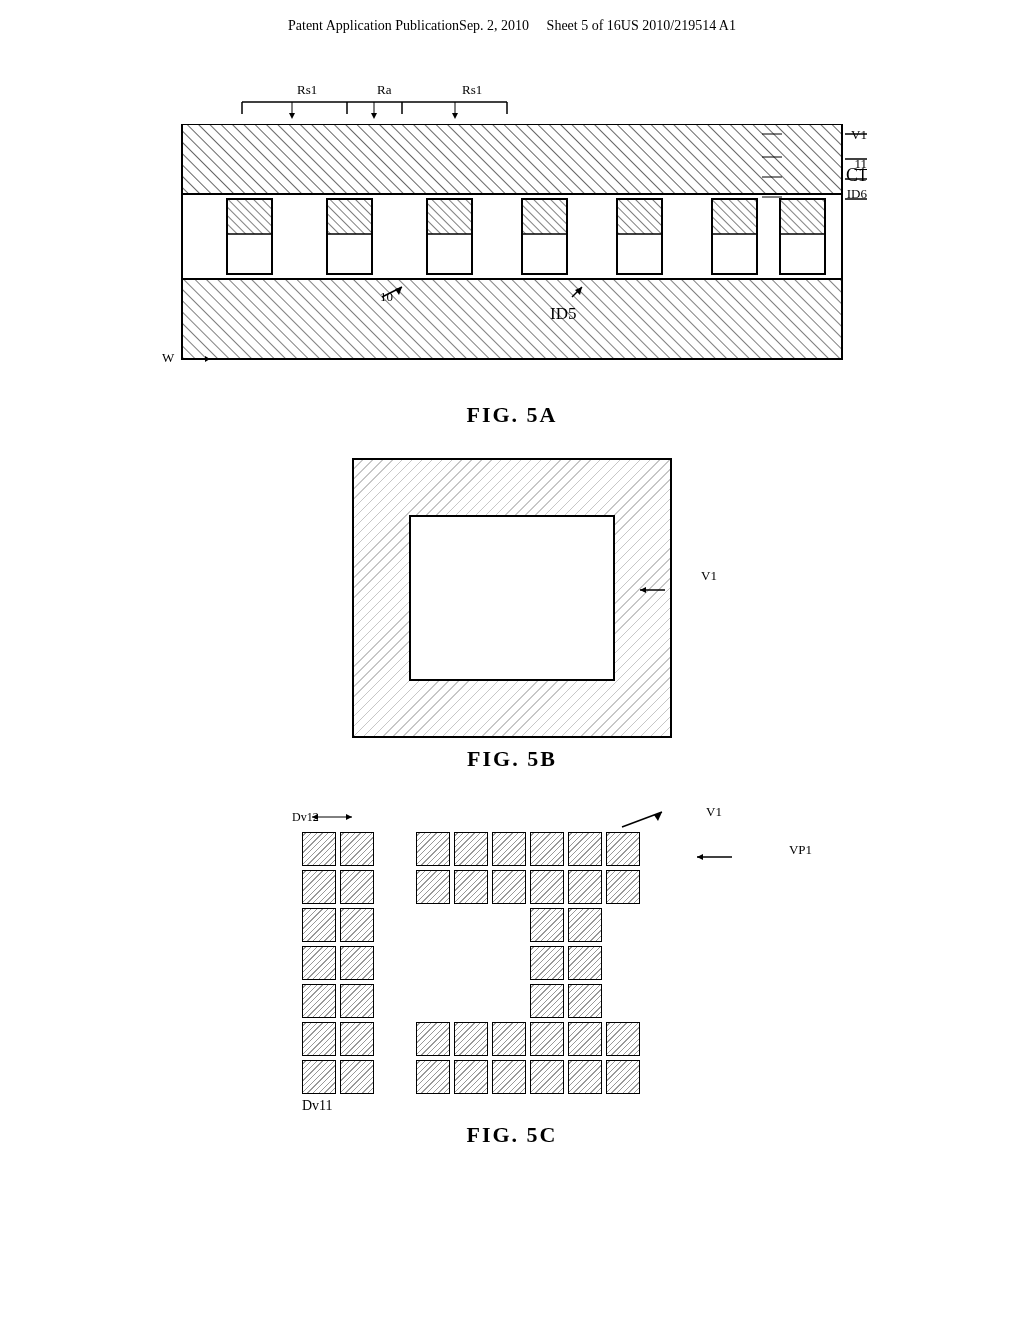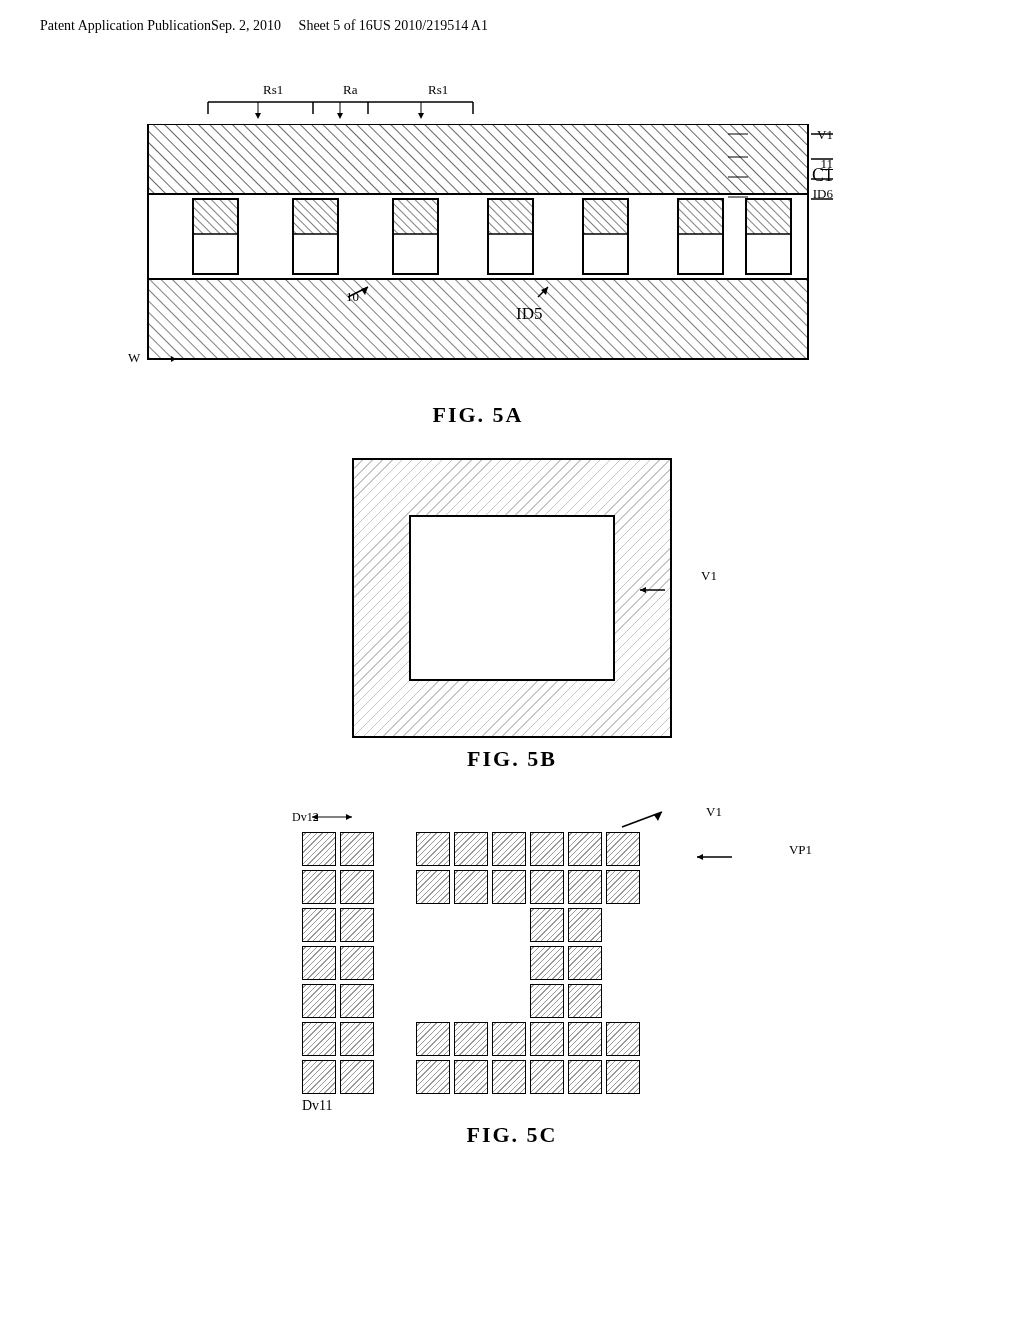--- a/index.html
+++ b/index.html
@@ -7,31 +7,31 @@
       width: 1024px;
       height: 1320px;
       background: #ffffff;
       font-family: 'Times New Roman', Times, serif;
       position: relative;
       overflow: hidden;
     }
 
     .page-header {
       display: flex;
-      justify-content: flex-start;
+      justify-content: center;
       align-items: center;
       padding: 18px 40px 10px 40px;
       font-size: 14px;
     }
 
     .main-content {
       padding: 20px 88px;
       display: flex;
       flex-direction: column;
-      align-items: flex-start;
+      align-items: center;
     }
 
     
     .fig5a-container {
       position: relative;
       width: 780px;
       margin-bottom: 10px;
     }
 
     .fig-label {

